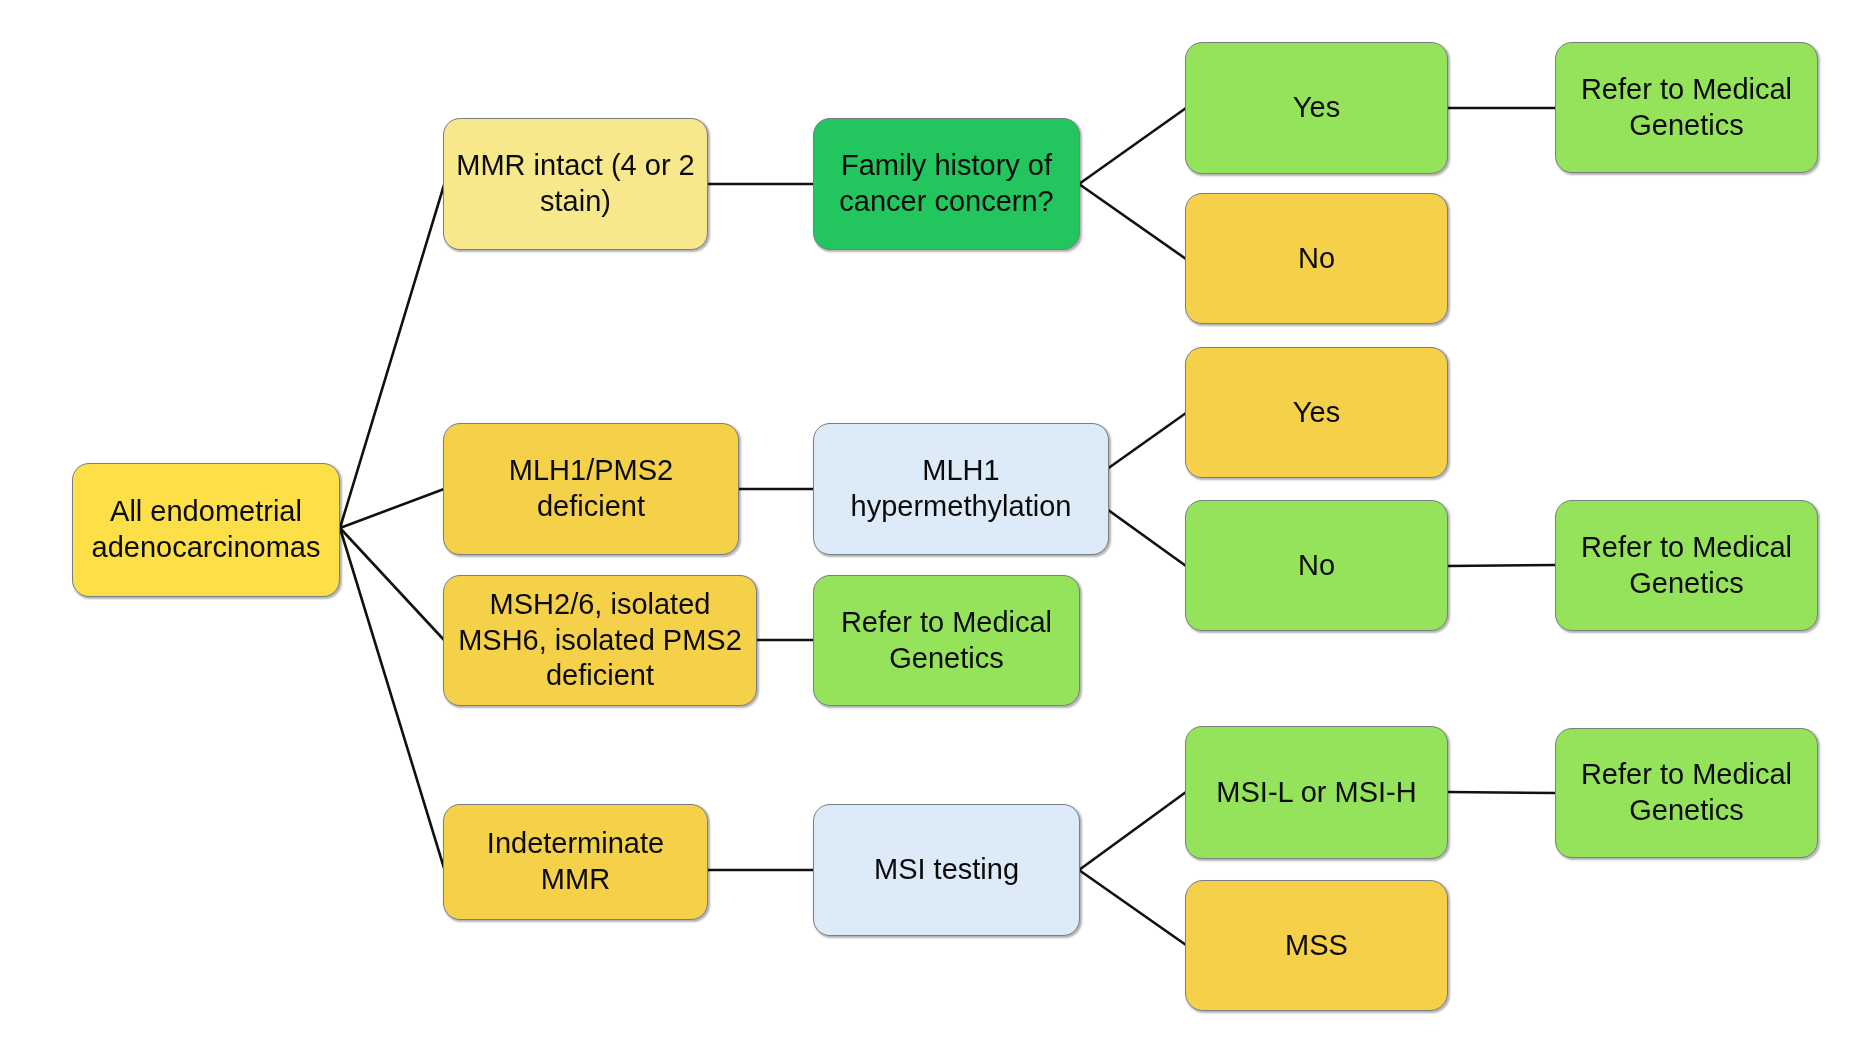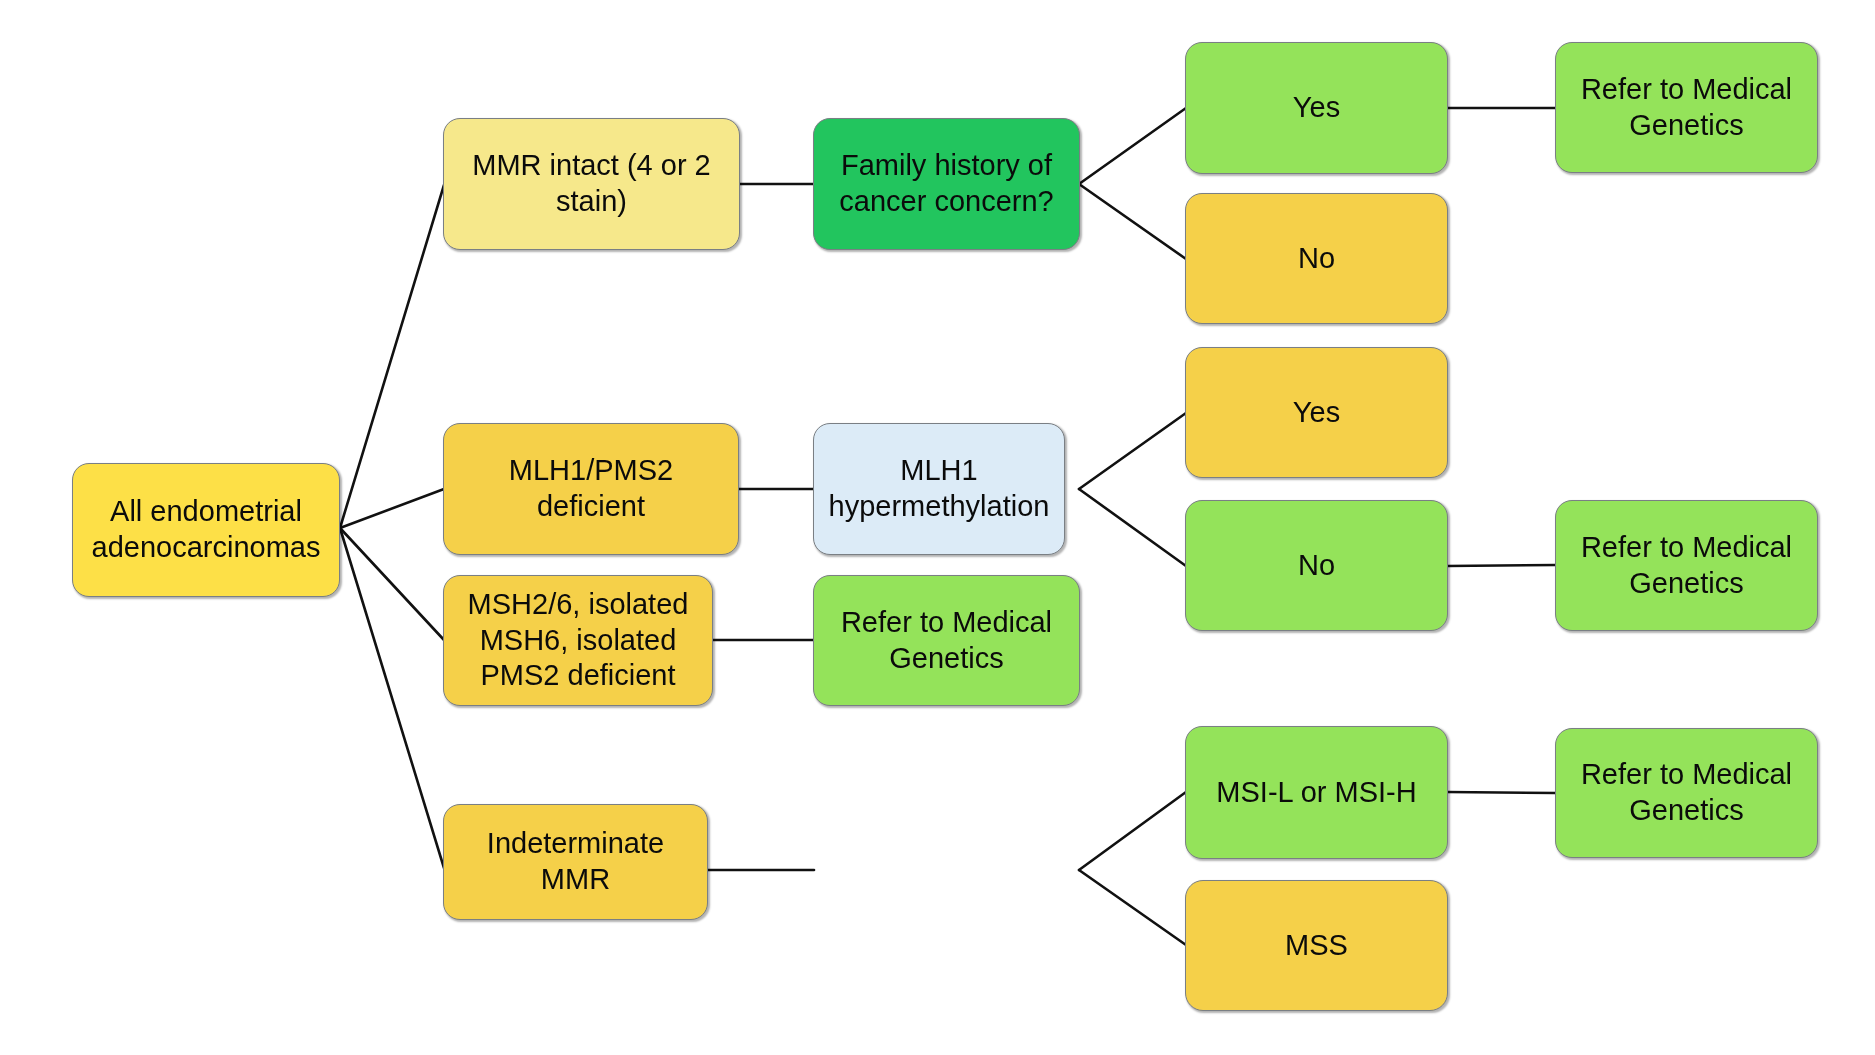--- a/index.html
+++ b/index.html
@@ -65,21 +65,21 @@
     <line x1="1447" y1="566" x2="1556" y2="565" stroke="#111111"></line>
     <line x1="1079" y1="870" x2="1186" y2="792" stroke="#111111"></line>
     <line x1="1079" y1="870" x2="1186" y2="945" stroke="#111111"></line>
     <line x1="1447" y1="792" x2="1556" y2="793" stroke="#111111"></line>
   </svg>
 
   <div class="node" style="left: 72px; top: 463px; width: 268px; height: 134px; background-color: #fde047;">
     <span class="lbl">All endometrial adenocarcinomas</span>
   </div>
 
-  <div class="node" style="left: 443px; top: 118px; width: 297px; height: 132px; background-color: rgb(246, 232, 139);">
+  <div class="node" style="left: 443px; top: 118px; width: 265px; height: 132px; background-color: rgb(246, 232, 139);">
     <span class="lbl">MMR intact (4 or 2 stain)</span>
   </div>
 
   <div class="node" style="left: 813px; top: 118px; width: 267px; height: 132px; background-color: #22c55e;">
     <span class="lbl">Family history of cancer concern?</span>
   </div>
 
   <div class="node" style="left: 1185px; top: 42px; width: 263px; height: 132px; background-color: rgb(148, 227, 90);">
     <span class="lbl">Yes</span>
   </div>
@@ -89,48 +89,51 @@
   </div>
 
   <div class="node" style="left: 1185px; top: 193px; width: 263px; height: 131px; background-color: rgb(245, 208, 73);">
     <span class="lbl">No</span>
   </div>
 
   <div class="node" style="left: 443px; top: 423px; width: 296px; height: 132px; background-color: rgb(245, 208, 73);">
     <span class="lbl">MLH1/PMS2 deficient</span>
   </div>
 
-  <div class="node" style="left: 813px; top: 423px; width: 252px; height: 132px; background-color: rgb(220, 235, 247);">
+  <div class="node" style="left: 813px; top: 423px; width: 296px; height: 132px; background-color: rgb(220, 235, 247);">
     <span class="lbl">MLH1 hypermethylation</span>
   </div>
 
   <div class="node" style="left: 1185px; top: 347px; width: 263px; height: 131px; background-color: rgb(245, 208, 73);">
     <span class="lbl">Yes</span>
   </div>
 
   <div class="node" style="left: 1185px; top: 500px; width: 263px; height: 131px; background-color: rgb(148, 227, 90);">
     <span class="lbl">No</span>
   </div>
 
   <div class="node" style="left: 1555px; top: 500px; width: 263px; height: 131px; background-color: rgb(148, 227, 90);">
     <span class="lbl">Refer to Medical Genetics</span>
   </div>
 
-  <div class="node" style="left: 443px; top: 575px; width: 270px; height: 131px; background-color: rgb(245, 208, 73);">
+  <div class="node" style="left: 443px; top: 575px; width: 314px; height: 131px; background-color: rgb(245, 208, 73);">
     <span class="lbl">MSH2/6, isolated MSH6, isolated PMS2 deficient</span>
   </div>
 
   <div class="node" style="left: 813px; top: 575px; width: 267px; height: 131px; background-color: rgb(148, 227, 90);">
     <span class="lbl">Refer to Medical Genetics</span>
   </div>
 
   <div class="node" style="left: 443px; top: 804px; width: 265px; height: 116px; background-color: rgb(245, 208, 73);">
     <span class="lbl">Indeterminate MMR</span>
   </div>
 
+  <div class="node" style="left: 813px; top: 804px; width: 267px; height: 132px; background-color: rgb(220, 235, 247);">
+    <span class="lbl">MSI testing</span>
+  </div>
 
   <div class="node" style="left: 1185px; top: 726px; width: 263px; height: 133px; background-color: rgb(148, 227, 90);">
     <span class="lbl">MSI-L or MSI-H</span>
   </div>
 
   <div class="node" style="left: 1555px; top: 728px; width: 263px; height: 130px; background-color: rgb(148, 227, 90);">
     <span class="lbl">Refer to Medical Genetics</span>
   </div>
 
   <div class="node" style="left: 1185px; top: 880px; width: 263px; height: 131px; background-color: rgb(245, 208, 73); border-radius: 18px;">

